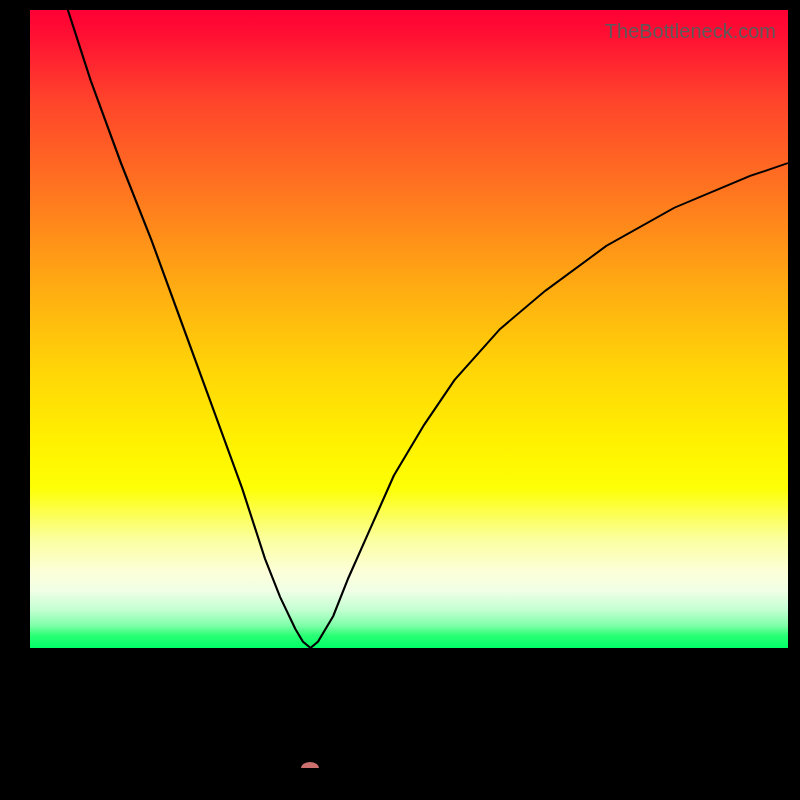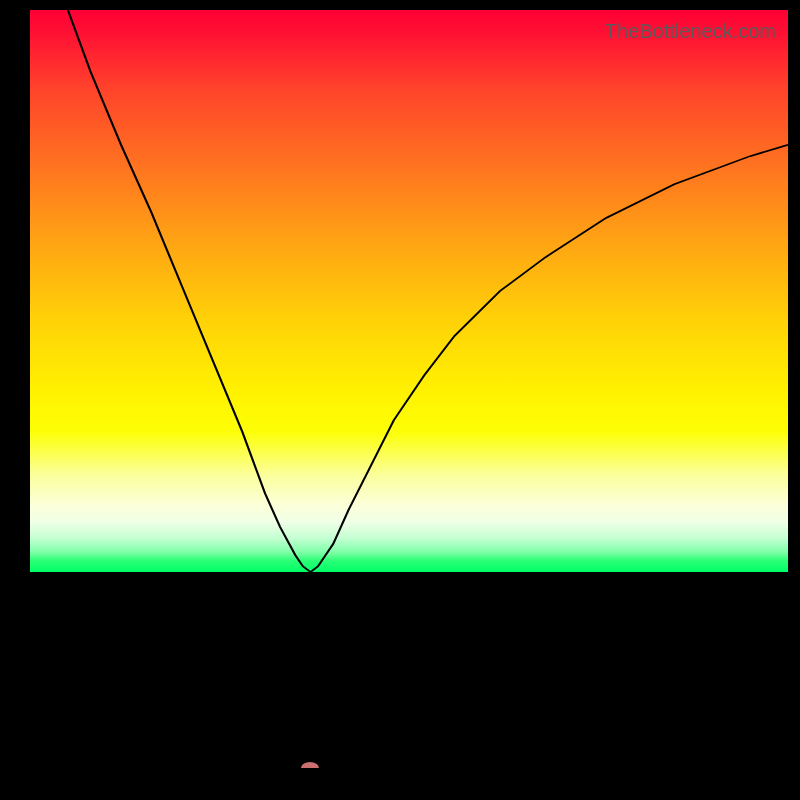--- a/index.html
+++ b/index.html
@@ -8,21 +8,21 @@
     height: 800px;
     background: #000;
     position: relative;
     font-family: Arial, sans-serif;
   }
   .plot-area {
     position: absolute;
     left: 30px;
     top: 10px;
     width: 758px;
-    height: 562px;
+    height: 638px;
     background: linear-gradient(to bottom,
       #ff0034 0%,
       #ff1033 4%,
       #ff432b 14%,
       #ff7420 28%,
       #ffaa12 43%,
       #ffd407 56%,
       #fff200 68%,
       #fdff06 75%,
       #fbffa0 83%,

